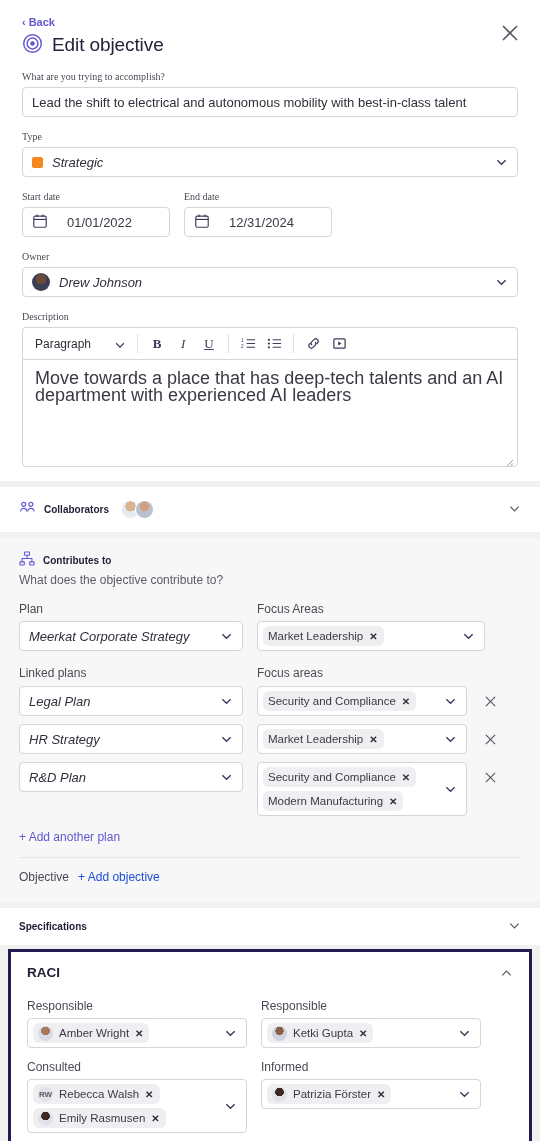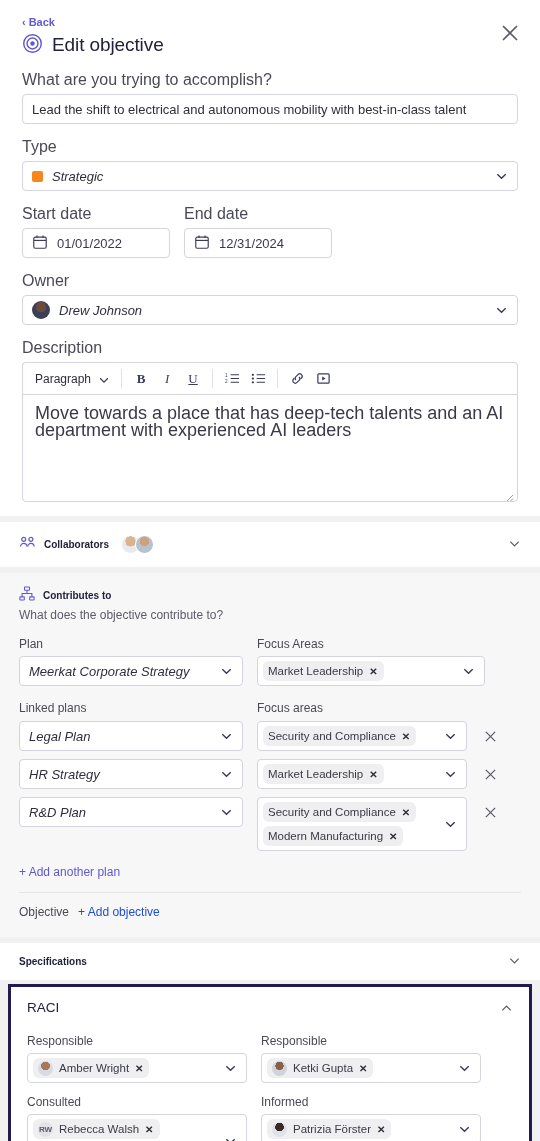--- a/index.html
+++ b/index.html
@@ -29,39 +29,39 @@
   .title-row { display:flex; align-items:center; gap:9px; margin-top:5px; }
   .title-text { font-size:19px; font-weight:400; color:#22223a; letter-spacing:-.1px; }
   .close-x {
     position:absolute; right:19px; top:22px;
     width:22px; height:22px; cursor:pointer;
   }
 
   
   .form { padding: 0 22px 14px 22px; }
   .fld-label {
-    font-size:16px; color:#4a4a55; margin:14px 0 5px 0; display:block;
+    font-size:10px; color:#4a4a55; margin:14px 0 5px 0; display:block;font-family:Liberation Serif, serif;
   }
   .ctrl {
     width:100%; height:30px; border:1px solid #d4d4dc; border-radius:4px;
     background:#fff; display:flex; align-items:center; padding:0 9px;
     font-size:13px; color:#2f2f3c; position:relative;
   }
   .ctrl.sel { padding-right:28px; cursor:pointer;font-style:italic; }
   .chev {
     position:absolute; right:9px; top:50%; transform:translateY(-50%);
     width:13px; height:13px; pointer-events:none;
   }
   .type-swatch {
     width:11px; height:11px; border-radius:2px; background:#f5871f;
     margin-right:9px; flex:none;
   }
   .date-row { display:flex; gap:14px; }
   .date-col { width:148px; }
-  .date-ctrl { display:flex; align-items:center; gap:9px; height:30px;
+  .date-ctrl { display:flex; align-items:center; gap:19px; height:30px;
     border:1px solid #d4d4dc; border-radius:4px; background:#fff; padding:0 9px; }
   .avatar {
     width:18px; height:18px; border-radius:50%; flex:none; margin-right:9px;
     background:#c9cbd6; overflow:hidden; position:relative;
   }
   .avatar.m1 { background: radial-gradient(circle at 50% 34%, #6b4a38 0 34%, #3a3f55 35% 100%); }
   .avatar.m2 { background: radial-gradient(circle at 50% 32%, #d9b48e 0 35%, #e8eaf0 36% 100%); }
   .avatar.m3 { background: radial-gradient(circle at 50% 32%, #cfa07a 0 33%, #b9c0ce 34% 100%); }
   .avatar.m4 { background: radial-gradient(circle at 50% 33%, #a9785a 0 34%, #d7dbe4 35% 100%); }
   .avatar.m5 { background: radial-gradient(circle at 50% 33%, #8a5f44 0 32%, #cfd3dd 33% 100%); }
@@ -70,21 +70,21 @@
     background:#e2e2e8; color:#5b5b6b; font-size:8px; font-weight:700;
     display:flex; align-items:center; justify-content:center;
   }
 
   
   .rte-tools {
     border:1px solid #d4d4dc; border-bottom:none; border-radius:4px 4px 0 0;
     height:32px; display:flex; align-items:center; background:#fff;
   }
   .rte-para {
-    display:flex; align-items:flex-end; gap:7px; padding:0 11px 0 12px;
+    display:flex; align-items:flex-end; gap:23px; padding:0 11px 0 12px;
     font-size:12px; color:#2f2f3c; cursor:pointer;
   }
   .rte-sep { width:1px; height:19px; background:#e0e0e6; }
   .rte-grp { display:flex; align-items:center; gap:6px; padding:0 9px; }
   .rte-btn {
     width:20px; height:20px; display:flex; align-items:center; justify-content:center;
     cursor:pointer; color:#3b3b5c;
   }
   .rte-body {
     border:1px solid #d4d4dc; border-radius:0 0 4px 4px; background:#fff;
@@ -137,21 +137,21 @@
   .obj-row { display:flex; align-items:center; gap:9px; font-size:12px; color:#4a4a55; }
   .obj-add { color:#1d4ed8; cursor:pointer; }
 
   
   .raci-wrap {
     border:3px solid #241a52; background:#fff; margin:0 8px;
   }
   .raci-head {
     padding:13px 16px 0 16px; display:flex; align-items:center; position:relative;
   }
-  .raci-title { font-size:13.5px; color:#22223a; font-weight:400; }
+  .raci-title { font-size:13.5px; color:#22223a; font-weight:700; }
   .raci-chev { position:absolute; right:16px; top:15px; }
   .raci-body { padding:10px 16px 16px 16px; }
   .raci-grid { display:flex; gap:14px;margin-top:9px; }
   .raci-col { width:220px; flex:none; }
   .raci-col-label { font-size:12px; color:#4a4a55; margin-bottom:5px; display:block; }
   .raci-tagctrl {
     min-height:30px; border:1px solid #d4d4dc; border-radius:4px; background:#fff;
     padding:4px 30px 4px 5px; position:relative;
     display:flex; flex-direction:column; gap:4px; align-items:flex-start;
     justify-content:center;

